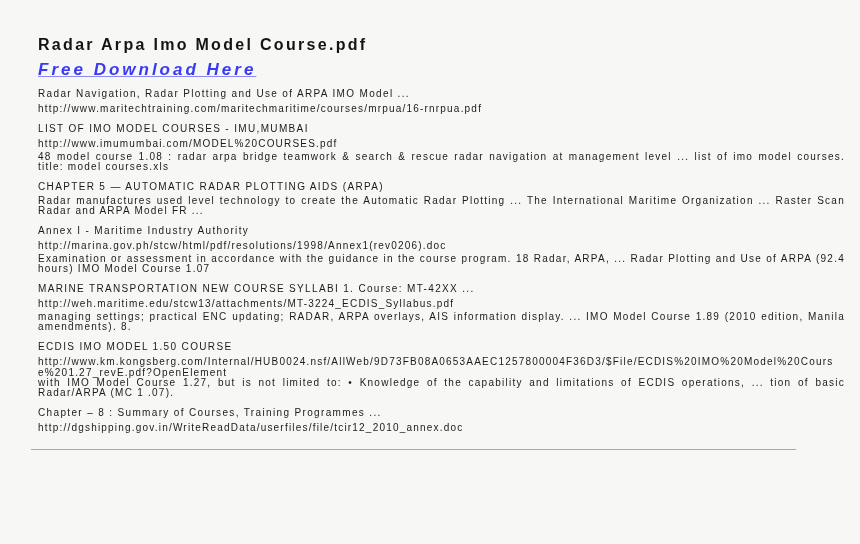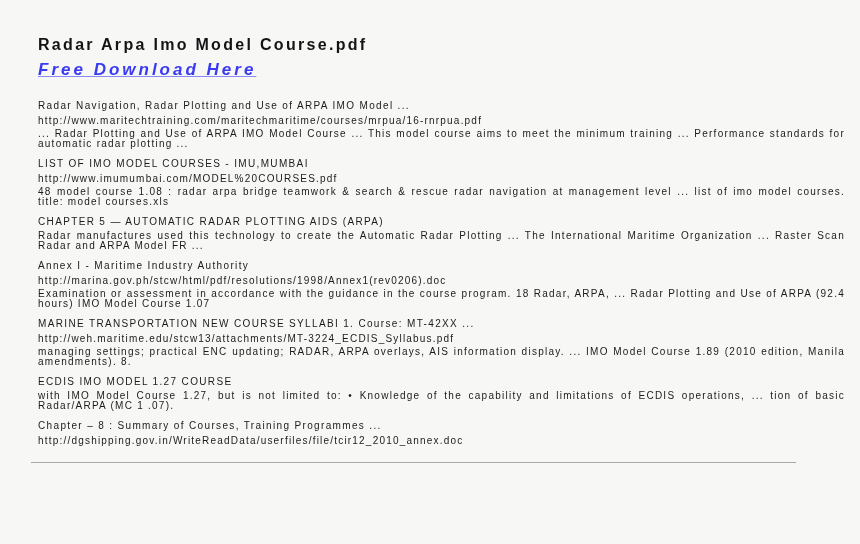--- a/index.html
+++ b/index.html
@@ -32,21 +32,21 @@
     font-size: 17px;
     line-height: 20px;
     font-weight: bold;
     letter-spacing: 3px;
     color: #3a3af2;
     text-decoration: underline;
     text-decoration-color: #8a8af5;
     cursor: pointer;
     font-style: italic;
   }
-  .results { margin-top: 20px; }
+  .results { margin-top: 8px; }
   .result { margin-bottom: 9px; }
   .r-title {
     margin: 0 0 4px 0;
     font-size: 10px;
     line-height: 11px;
     letter-spacing: 1.35px;
     color: #1b1b1b;
   }
   .r-url {
     margin: 0 0 3px 0;
@@ -80,48 +80,48 @@
 
   <h1 class="doc-title">Radar Arpa Imo Model Course.pdf</h1>
 
   <a class="download-link" href="#">Free Download Here</a>
 
   <div class="results">
 
     <div class="result">
       <div class="r-title">Radar Navigation, Radar Plotting and Use of ARPA IMO Model ...</div>
       <div class="r-url">http://www.maritechtraining.com/maritechmaritime/courses/mrpua/16-rnrpua.pdf</div>
-      <div class="r-desc">... Radar Plotting and Use of ARPA IMO Model Course ... This model course aims to meet the minimum training ... Performance standards for automatic radar plotting ...</div>
     </div>
 
     <div class="result">
       <div class="r-title">LIST OF IMO MODEL COURSES - IMU,MUMBAI</div>
       <div class="r-url">http://www.imumumbai.com/MODEL%20COURSES.pdf</div>
       <div class="r-desc">48 model course 1.08 : radar arpa bridge teamwork &amp; search &amp; rescue radar navigation at management level ... list of imo model courses. title: model courses.xls</div>
     </div>
 
     <div class="result">
       <div class="r-title">CHAPTER 5 — AUTOMATIC RADAR PLOTTING AIDS (ARPA)</div>
-      <div class="r-desc">Radar manufactures used this technology to create the Automatic Radar Plotting ... The International Maritime Organization ... Raster Scan Radar and ARPA Model FR ...</div>
+      <div class="r-desc">Radar manufactures used level technology to create the Automatic Radar Plotting ... The International Maritime Organization ... Raster Scan Radar and ARPA Model FR ...</div>
     </div>
 
     <div class="result">
       <div class="r-title">Annex I - Maritime Industry Authority</div>
       <div class="r-url">http://marina.gov.ph/stcw/html/pdf/resolutions/1998/Annex1(rev0206).doc</div>
       <div class="r-desc">Examination or assessment in accordance with the guidance in the course program. 18 Radar, ARPA, ... Radar Plotting and Use of ARPA (92.4 hours) IMO Model Course 1.07</div>
     </div>
 
     <div class="result">
       <div class="r-title">MARINE TRANSPORTATION NEW COURSE SYLLABI 1. Course: MT-42XX ...</div>
       <div class="r-url">http://weh.maritime.edu/stcw13/attachments/MT-3224_ECDIS_Syllabus.pdf</div>
       <div class="r-desc">managing settings; practical ENC updating; RADAR, ARPA overlays, AIS information display. ... IMO Model Course 1.89 (2010 edition, Manila amendments). 8.</div>
     </div>
 
     <div class="result compact">
-      <div class="r-title">ECDIS IMO MODEL 1.27 COURSE</div>
+      <div class="r-title">ECDIS IMO MODEL 1.50 COURSE</div>
+      <div class="r-url">http://www.km.kongsberg.com/Internal/HUB0024.nsf/AllWeb/9D73FB08A0653AAEC1257800004F36D3/$File/ECDIS%20IMO%20Model%20Course%201.27_revE.pdf?OpenElement</div>
       <div class="r-desc">with IMO Model Course 1.27, but is not limited to: • Knowledge of the capability and limitations of ECDIS operations, ... tion of basic Radar/ARPA (MC 1 .07).</div>
     </div>
 
     <div class="result">
       <div class="r-title">Chapter – 8 : Summary of Courses, Training Programmes ...</div>
       <div class="r-url">http://dgshipping.gov.in/WriteReadData/userfiles/file/tcir12_2010_annex.doc</div>
     </div>
 
   </div>
 

